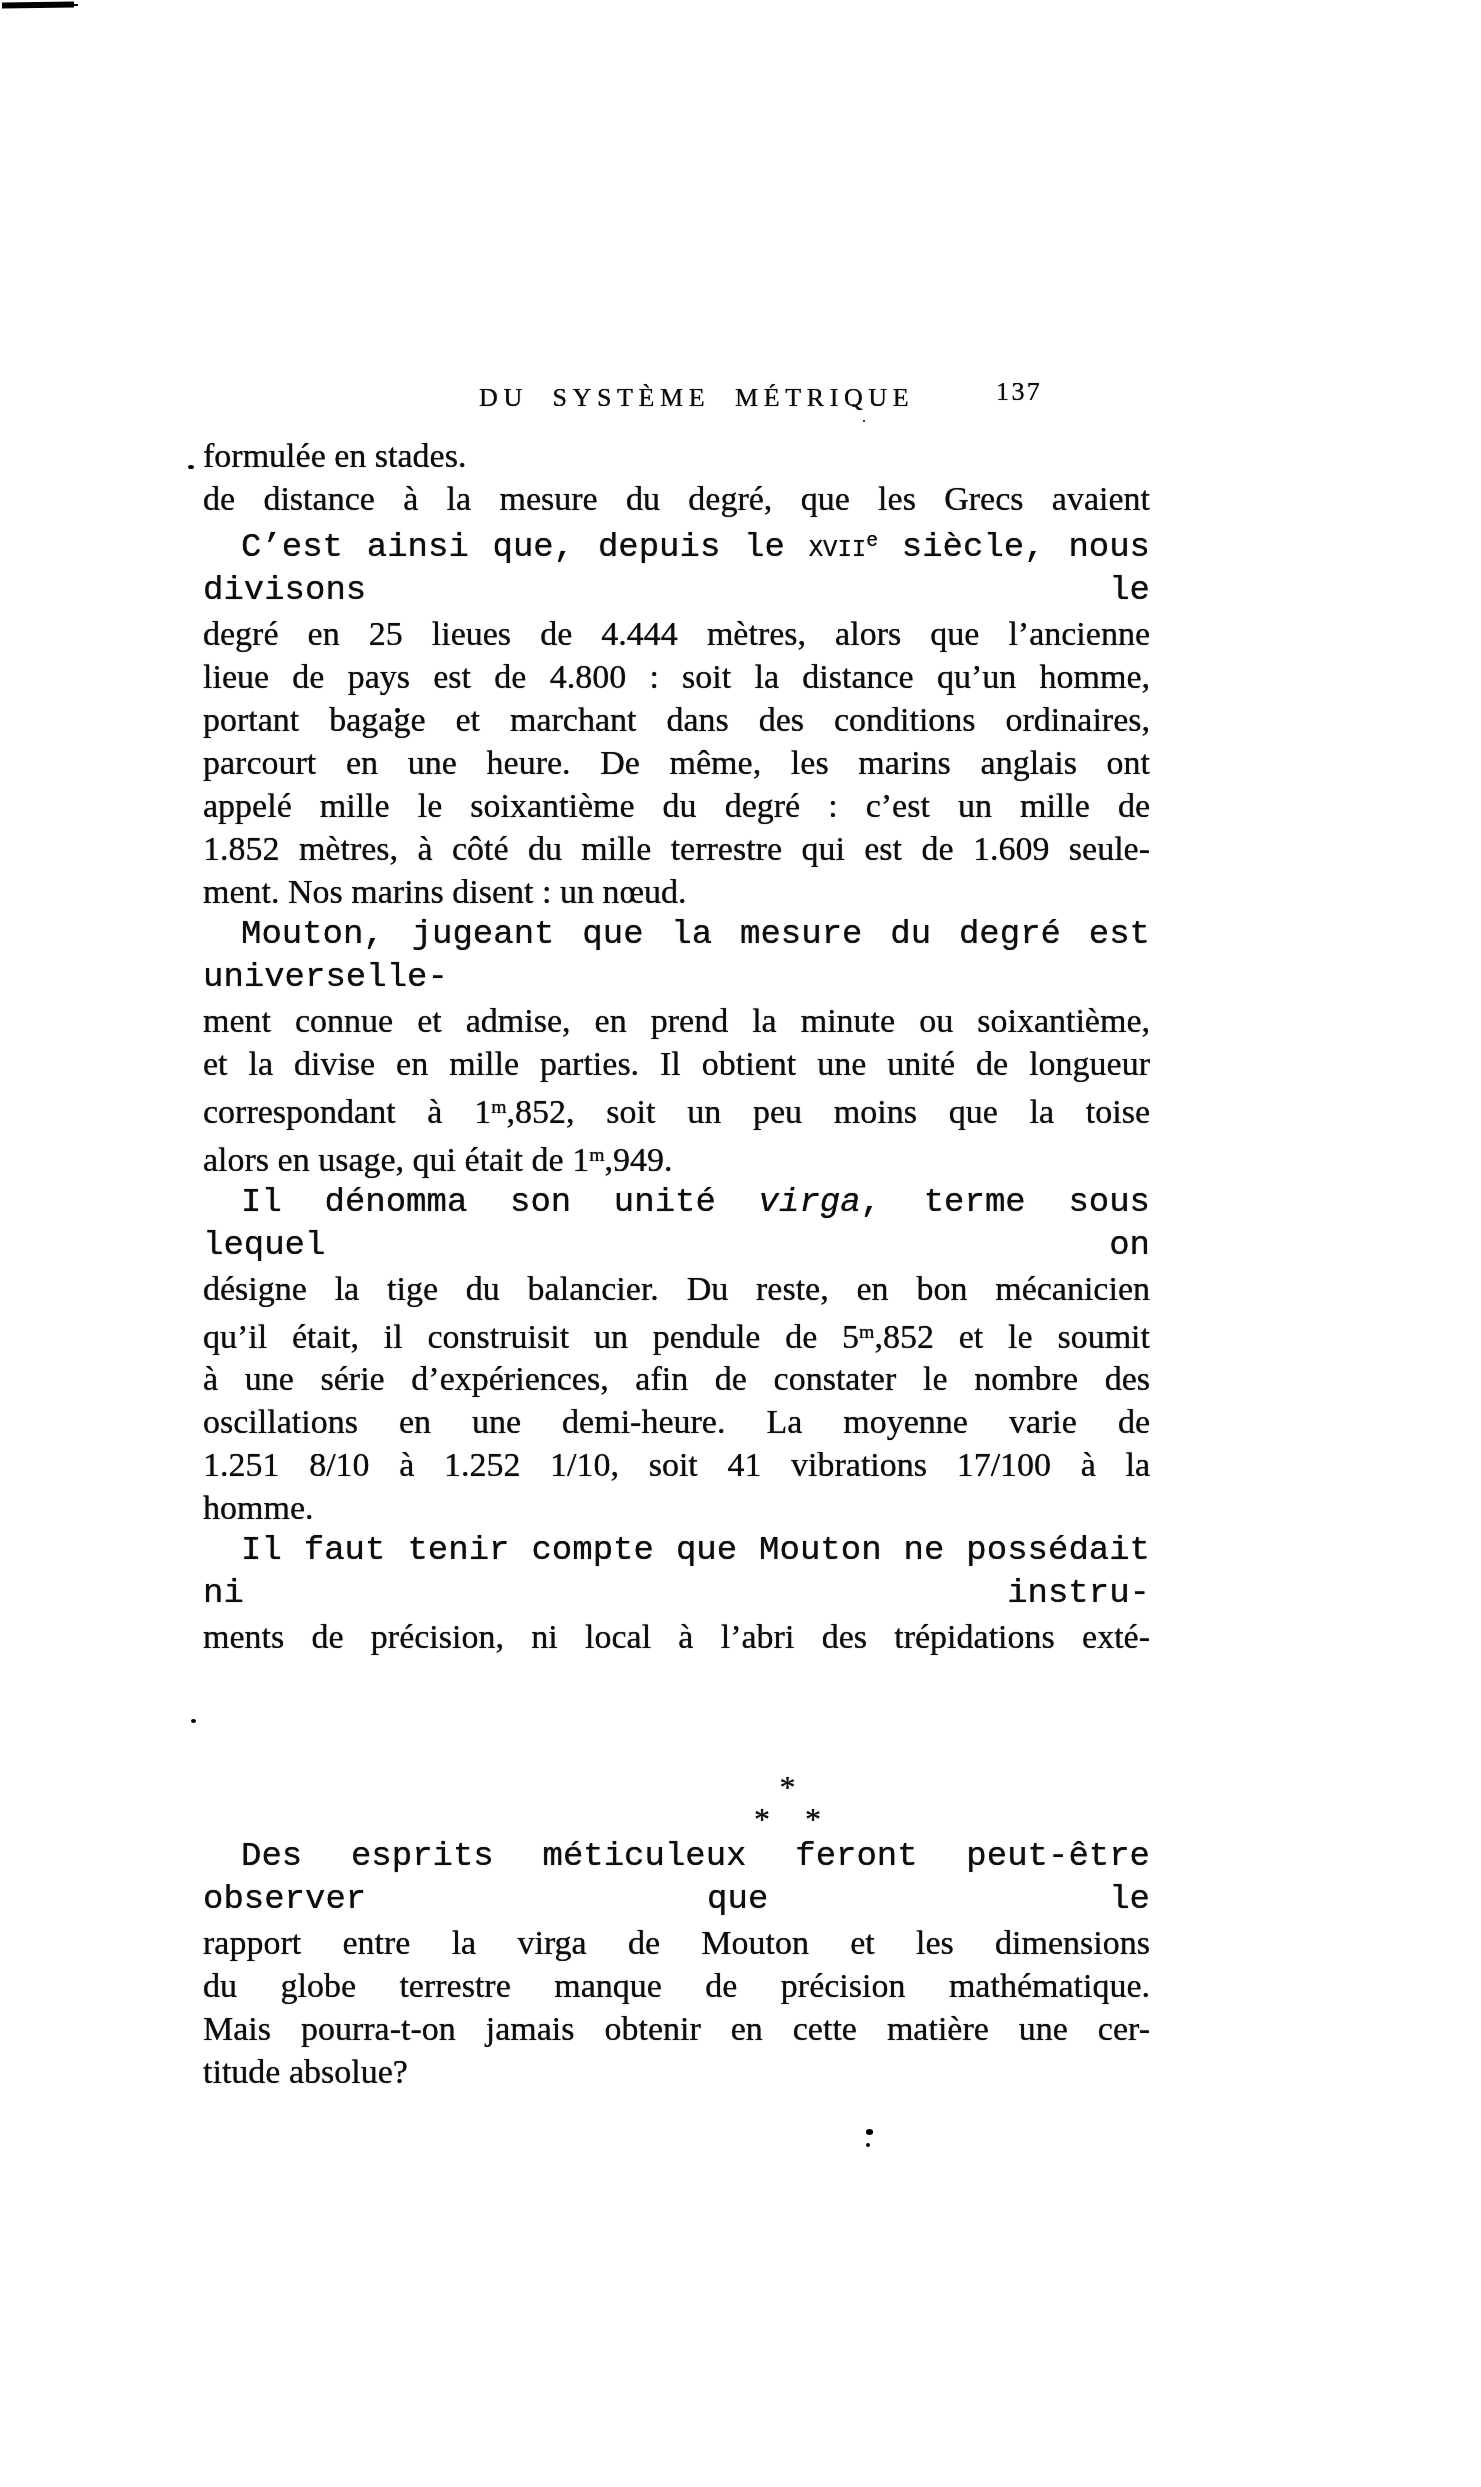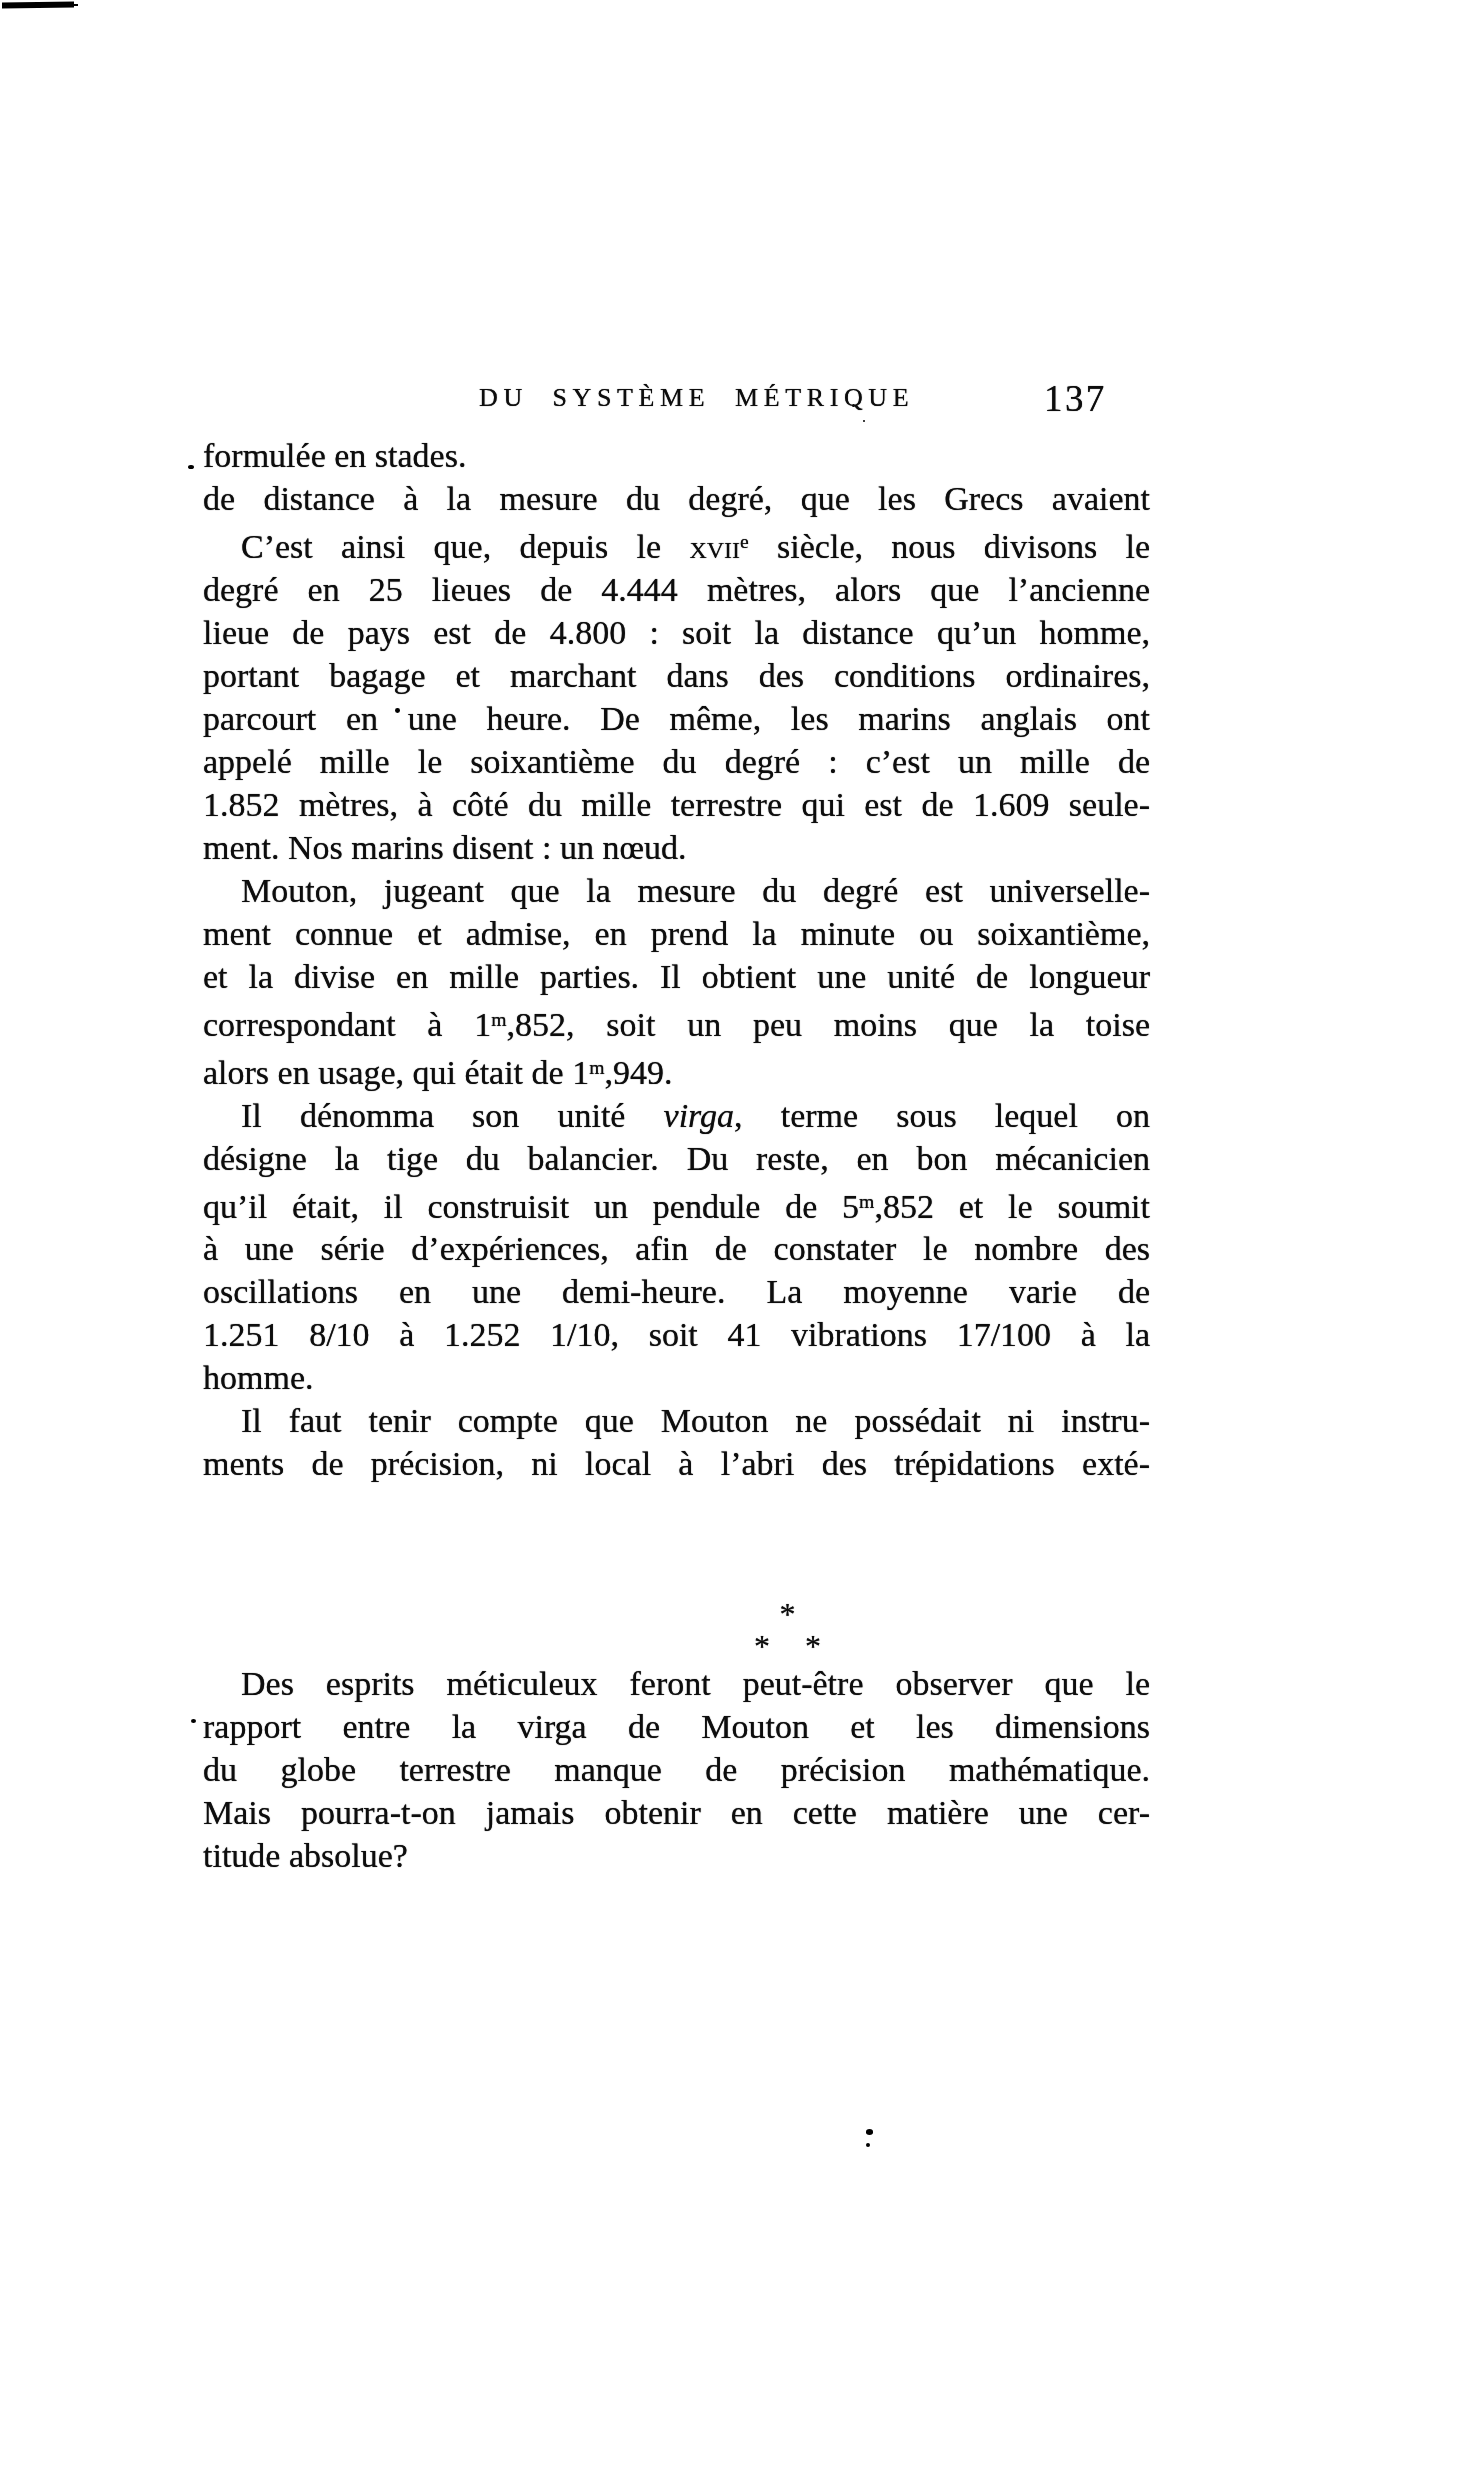--- a/index.html
+++ b/index.html
@@ -22,23 +22,23 @@
     left: 479px;
     top: 383px;
     font-size: 26px;
     letter-spacing: 5.6px;
     word-spacing: 12.7px;
     white-space: nowrap;
     text-shadow: 0 0 0.8px rgba(0,0,0,0.9);
   }
   .running-head-folio {
     position: absolute;
-    left: 1044px;
+    left: 996px;
     top: 377px;
-    font-size: 37px;
+    font-size: 26px;
     letter-spacing: 2.4px;
     text-shadow: 0 0 0.8px rgba(0,0,0,0.9);
     font-family: Liberation Serif, serif;
   }
   
   #text-block {
     position: absolute;
     left: 203px;
     top: 434px;
     width: 947px;
@@ -46,21 +46,21 @@
     line-height: 43px;
     text-shadow: 0 0 0.9px rgba(0,0,0,0.85);
   }
   .paragraph { margin: 0; }
   .line {
     text-align: justify;
     text-align-last: justify;
     white-space: normal;
   }
   .line.par-last { text-align-last: left; }
-  .paragraph.indent .line.first { text-indent: 38px; }
+  .paragraph.indent .line.first { text-indent: 38px; font-family: Liberation Mono, monospace; }
   .sc  { font-variant: small-caps; }
   .sup { font-size: 0.58em; vertical-align: 0.5em; letter-spacing: 0; }
   .i   { font-style: italic; }
   
   .asterism {
     margin: 113px 0 0 497px;
     width: 175px;
     text-align: center;
     font-size: 32px;
     text-shadow: 0 0 0.8px rgba(0,0,0,0.85);

